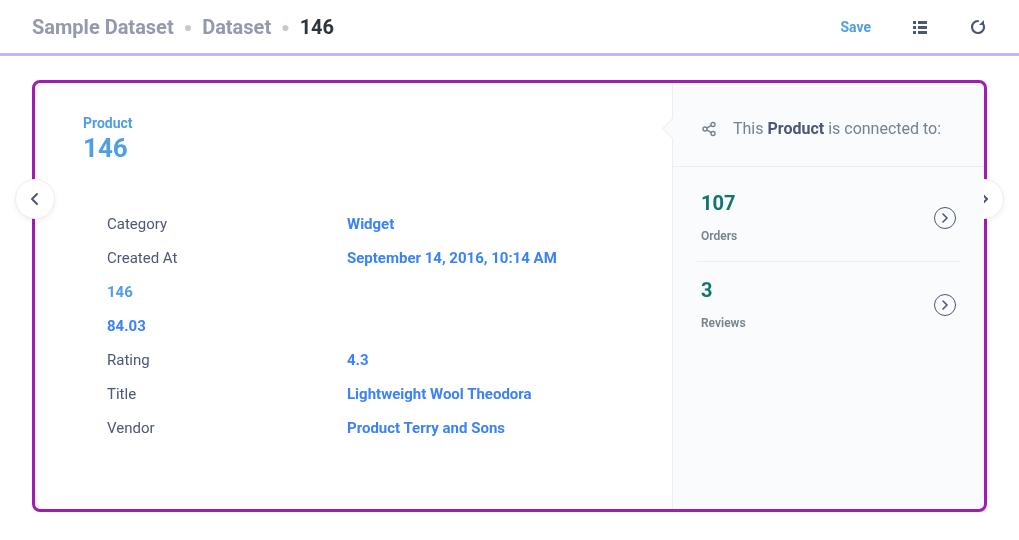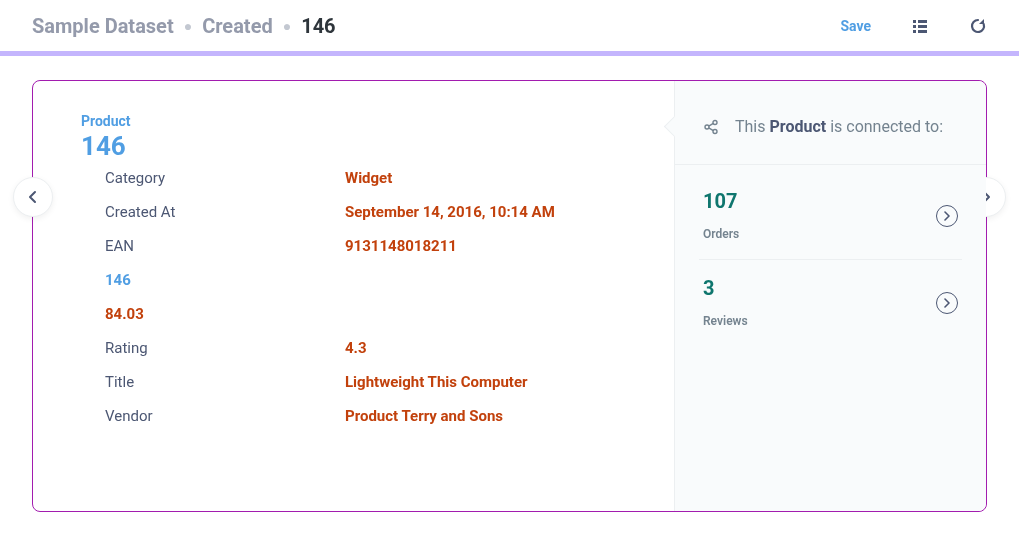--- a/index.html
+++ b/index.html
@@ -10,21 +10,21 @@
     width: 1019px;
     height: 540px;
     overflow: hidden;
   }
   .header {
     display: flex;
     align-items: center;
     justify-content: space-between;
     padding: 0 32px;
     height: 56px;
-    border-bottom: 5px solid #c4b5fd;
+    border-bottom: 3px solid #c4b5fd;
   }
   .breadcrumb {
     display: flex;
     align-items: center;
     font-size: 20px;
     font-weight: 700;
     color: #949aab;
   }
   .breadcrumb .crumb { color: #949aab; }
   .breadcrumb .crumb.active { color: #2e353b; }
@@ -45,21 +45,21 @@
     color: #4c5773;
     display: inline-flex;
     align-items: center;
     justify-content: center;
   }
   .content-wrap {
     padding: 24px 32px;
   }
   .card {
     display: flex;
-    border: 1px solid #a21caf;
+    border: 3px solid #a21caf;
     border-radius: 8px;
     position: relative;
     background: #fff;
     min-height: 432px;
   }
   .nav-arrow {
     position: absolute;
     top: 96px;
     width: 40px;
     height: 40px;
@@ -84,36 +84,37 @@
     font-weight: 700;
     font-size: 14px;
   }
   .entity-id {
     color: #509ee3;
     font-weight: 700;
     font-size: 26px;
     margin-top: 2px;
   }
   .details-wrap {
+    margin-top: 44px;
     padding-left: 24px;
   }
   .detail-row {
     display: flex;
     align-items: baseline;
     padding: 8px 0;
     font-size: 15px;
   }
   .detail-label {
     width: 240px;
     color: #4c5773;
     font-weight: 400;
   }
   .detail-value {
     font-weight: 700;
-    color: #c2410c;
+    color: #3b82f6;
   }
   .detail-value.link { color: #509ee3; }
   .side-panel {
     width: 312px;
     background: #f9fbfc;
     border-left: 1px solid #eceff1;
     border-top-right-radius: 8px;
     border-bottom-right-radius: 8px;
     position: relative;
   }
@@ -172,21 +173,21 @@
   }
   svg { display: block; }
 </style>
 </head>
 <body>
 
 <div class="header">
   <div class="breadcrumb">
     <span class="crumb">Sample Dataset</span>
     <span class="sep">●</span>
-    <span class="crumb">Created</span>
+    <span class="crumb">Dataset</span>
     <span class="sep">●</span>
     <span class="crumb active">146</span>
   </div>
   <div class="header-actions">
     <span class="save-link">Save</span>
     <span class="icon-btn">
       <svg width="18" height="18" viewBox="0 0 18 18" fill="none">
         <rect x="2" y="3" width="3" height="3" fill="#4c5773"></rect>
         <rect x="7" y="3" width="9" height="3" fill="#4c5773"></rect>
         <rect x="2" y="8" width="3" height="3" fill="#4c5773"></rect>
@@ -225,36 +226,32 @@
       <div class="details-wrap" id="details-wrap">
           <div class="detail-row">
             <div class="detail-label">Category</div>
             <div class="detail-value">Widget</div>
           </div>
           <div class="detail-row">
             <div class="detail-label">Created At</div>
             <div class="detail-value">September 14, 2016, 10:14 AM</div>
           </div>
           <div class="detail-row">
-            <div class="detail-label">EAN</div>
-            <div class="detail-value">9131148018211</div>
-          </div>
-          <div class="detail-row">
             <div class="detail-value link">146</div>
           </div>
           <div class="detail-row">
             <div class="detail-value">84.03</div>
           </div>
           <div class="detail-row">
             <div class="detail-label">Rating</div>
             <div class="detail-value">4.3</div>
           </div>
           <div class="detail-row">
             <div class="detail-label">Title</div>
-            <div class="detail-value">Lightweight This Computer</div>
+            <div class="detail-value">Lightweight Wool Theodora</div>
           </div>
           <div class="detail-row">
             <div class="detail-label">Vendor</div>
             <div class="detail-value">Product Terry and Sons</div>
           </div>
         </div>
     </div>
 
     <div class="side-panel">
       <div class="side-header">

